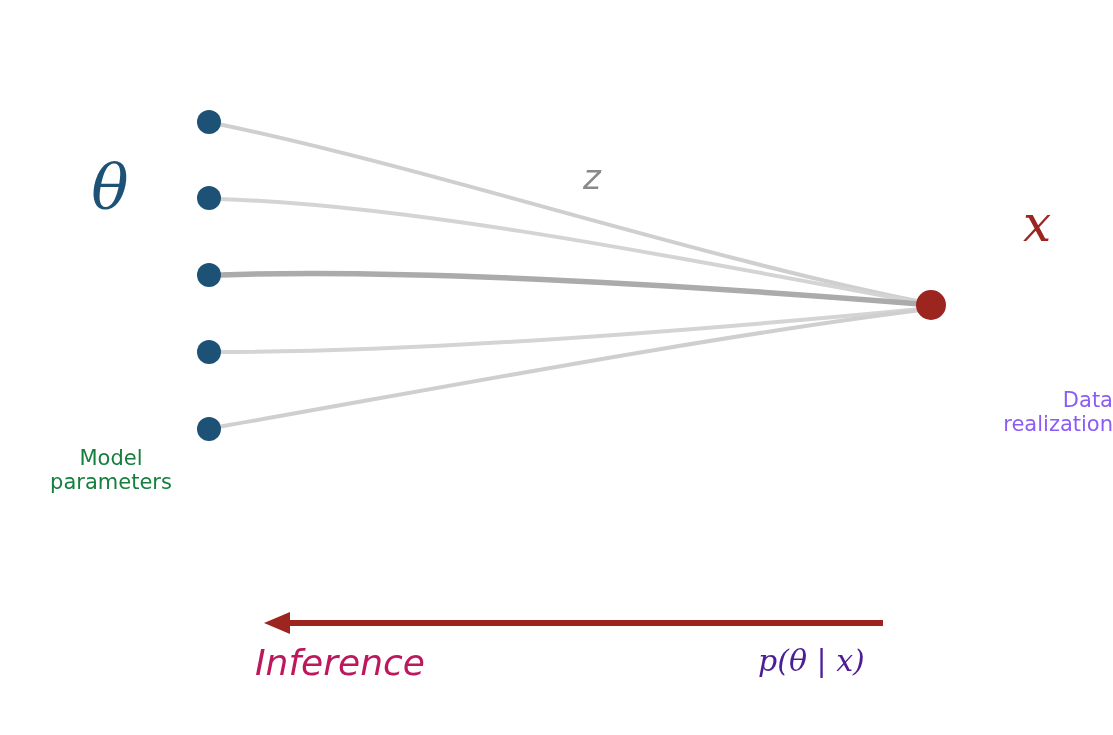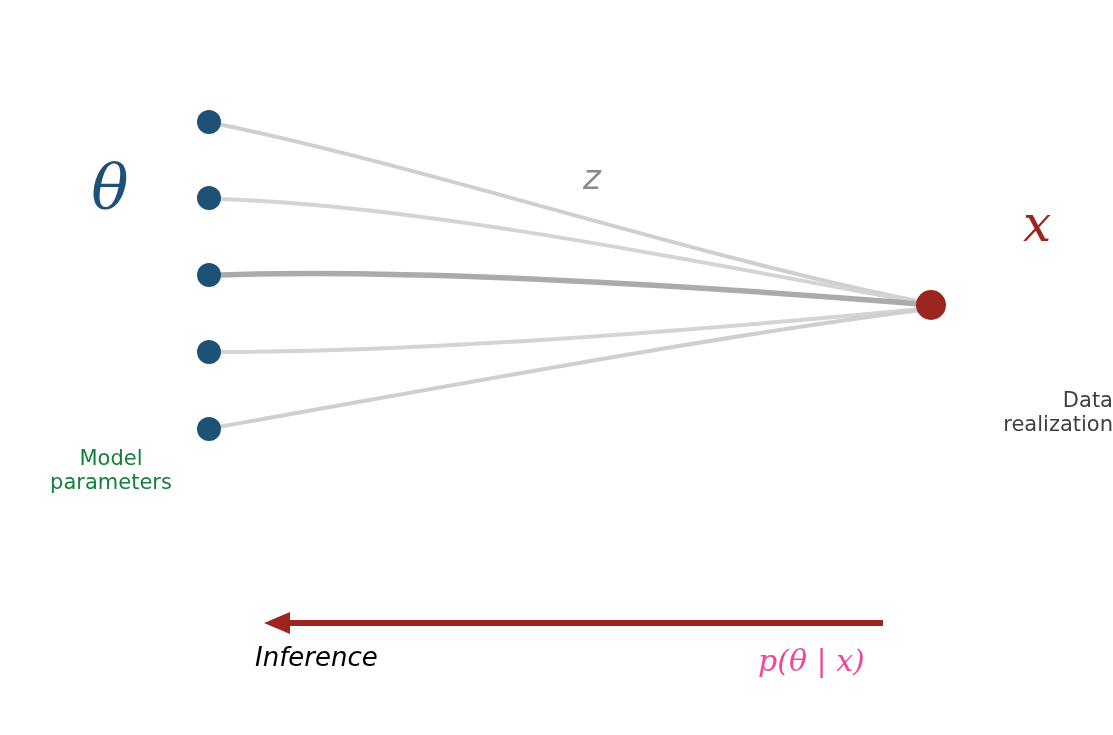--- a/index.html
+++ b/index.html
@@ -76,38 +76,38 @@
     font-size: 21px;
     color: #15803d;
   }
   
   #data-realization-label {
     left: 920px;
     top: 389px;
     width: 193px;
     text-align: right;
     font-size: 21px;
-    color: #404040;
+    color: #8b5cf6;
   }
   
   #inference-label {
     left: 255px;
     top: 643px;
     font-style: italic;
-    font-size: 26px;
-    color: #000000;
+    font-size: 36px;
+    color: #be185d;
   }
   
   #posterior-formula {
     left: 758px;
     top: 644px;
     font-family: "DejaVu Serif", "Liberation Serif", serif;
     font-style: italic;
     font-size: 30px;
-    color: #ec4899;
+    color: #4c1d95;
   }
 </style>
 </head>
 <body>
 
 <div id="diagram-root">
 
   <svg id="diagram-canvas" viewBox="0 0 1113 735">
 
     <g>

